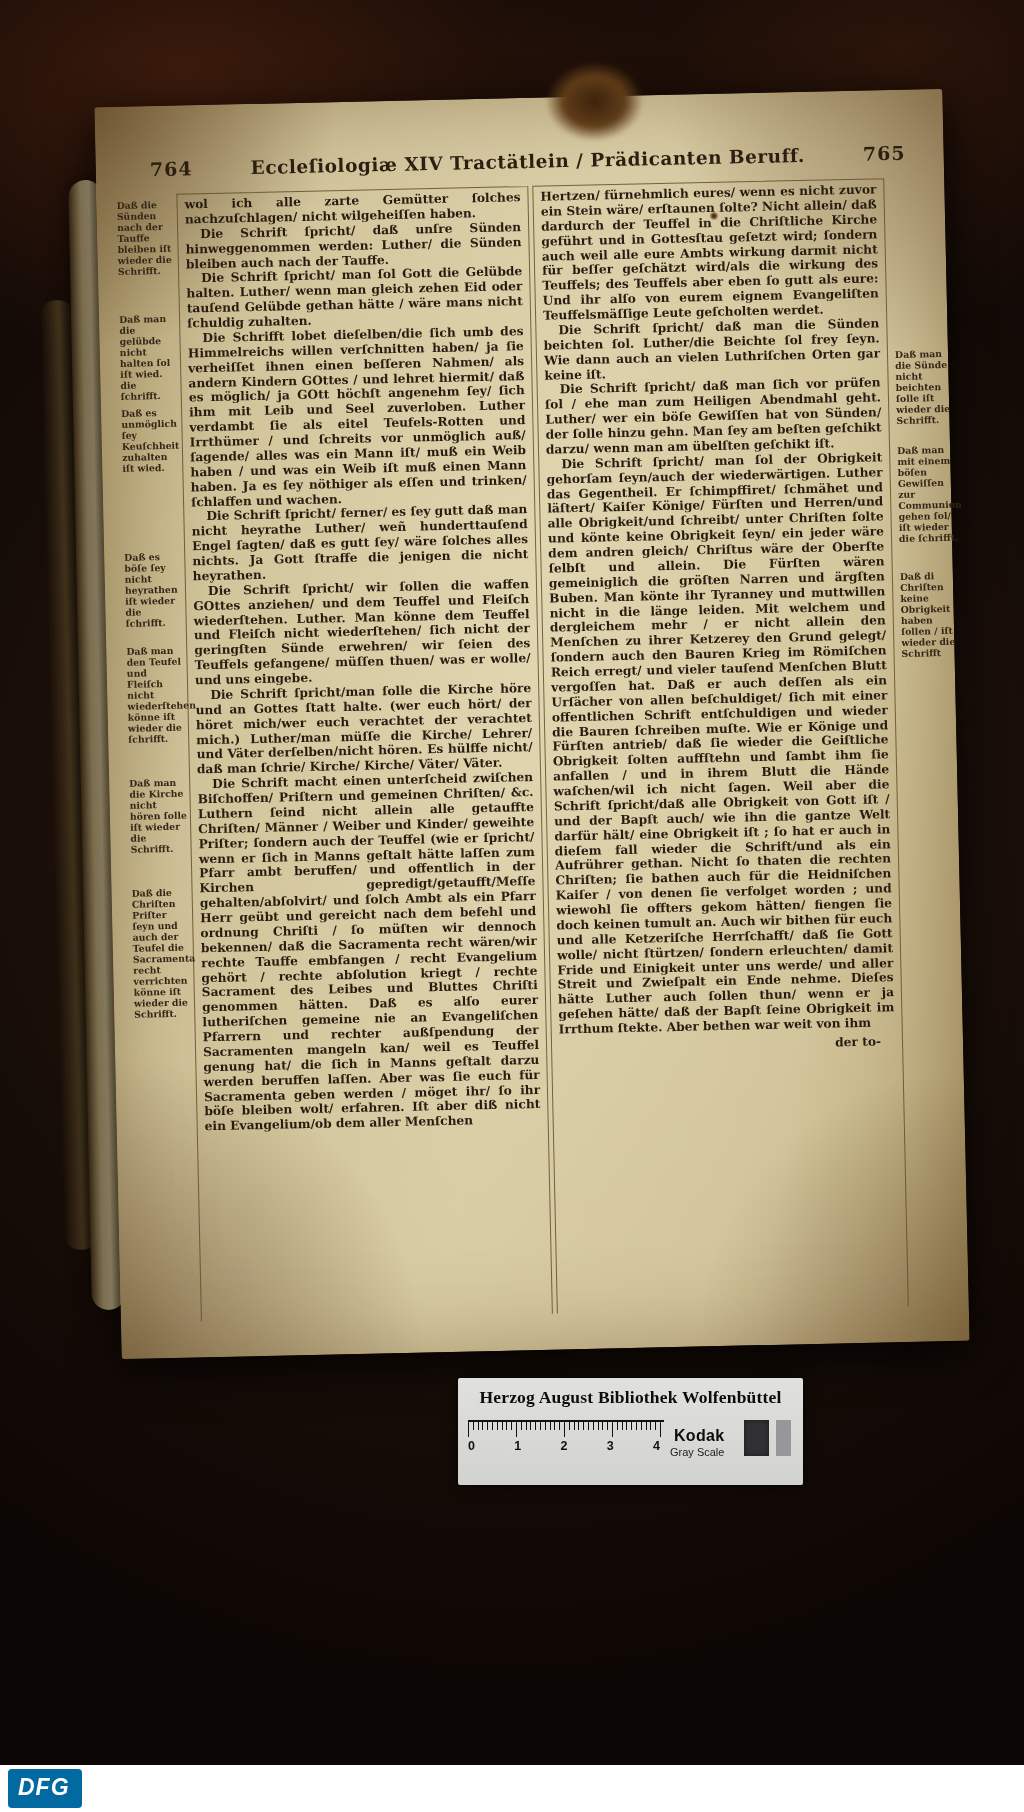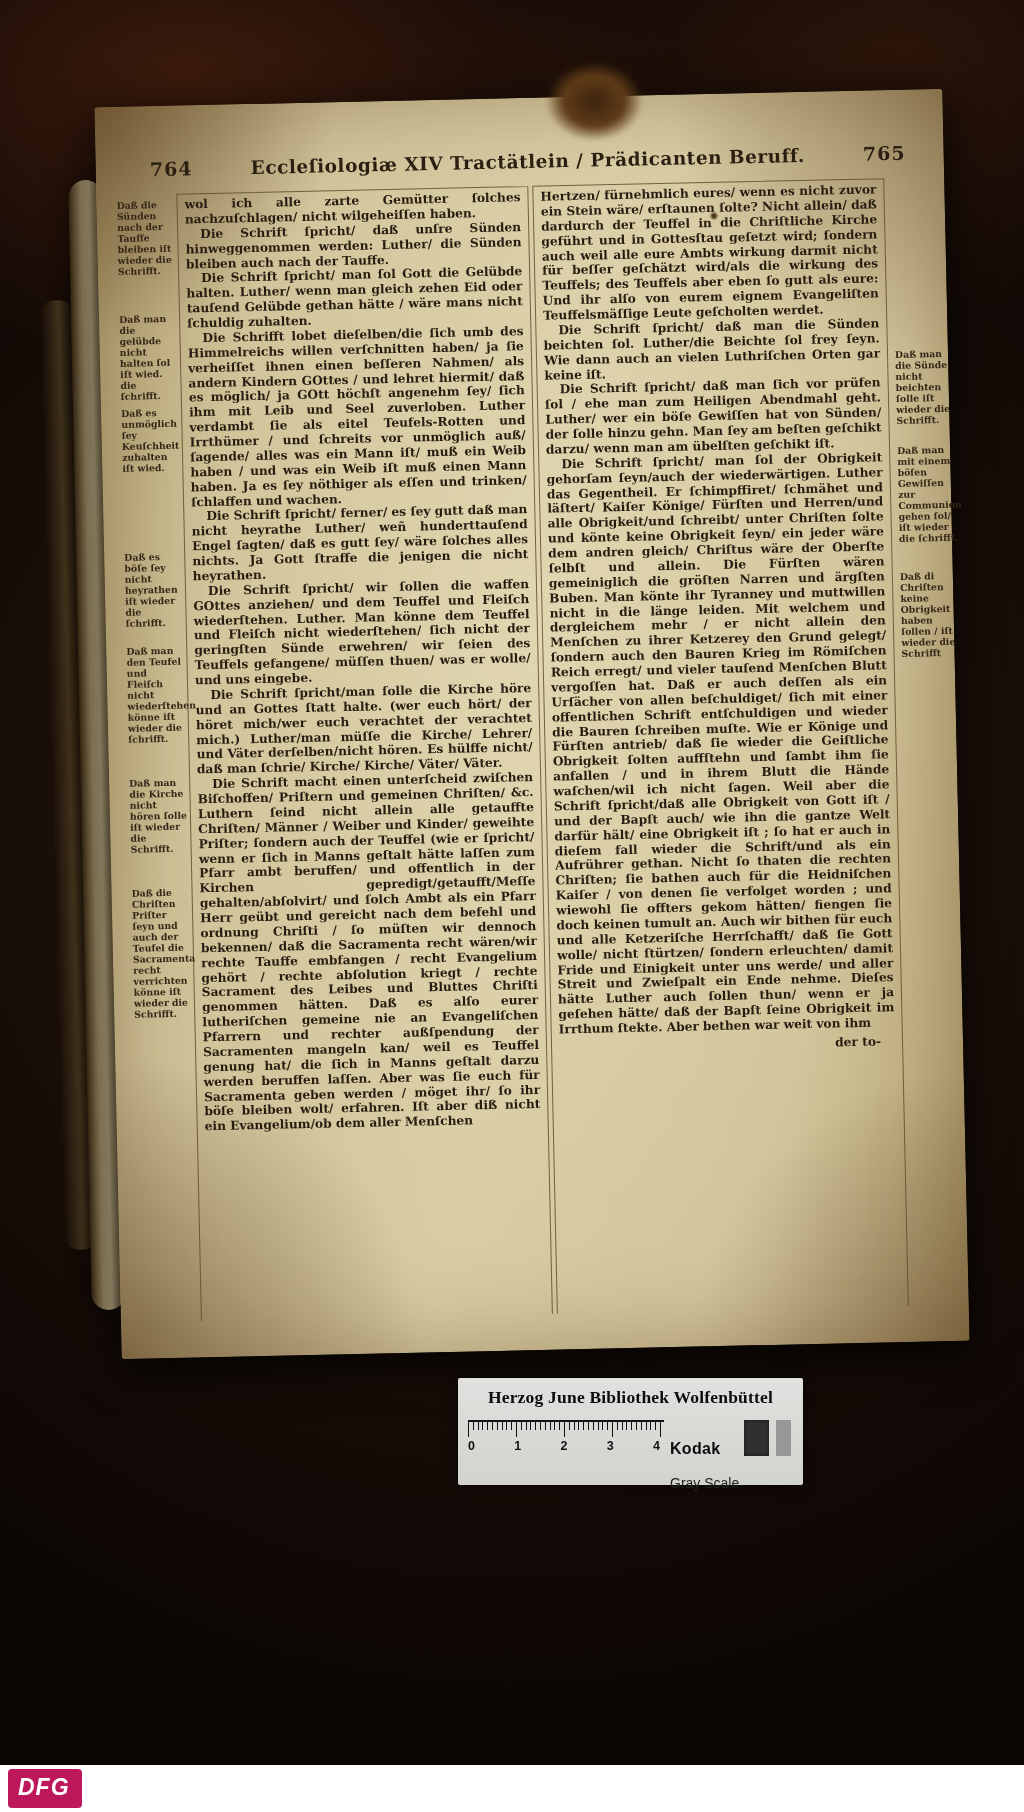--- a/index.html
+++ b/index.html
@@ -93,32 +93,32 @@
       repeating-linear-gradient(90deg, #111 0, #111 1.3px, transparent 1.3px, transparent 48px),
       repeating-linear-gradient(90deg, #111 0, #111 1px, transparent 1px, transparent 4.8px);
     background-size:100% 15px, 100% 8px;
     background-repeat:no-repeat;
   }
   .ruler-numbers{
     display:flex;justify-content:space-between;width:192px;
     font-family:"Liberation Sans", sans-serif;font-weight:700;font-size:12.5px;color:#111;
     margin-top:2px;
   }
-  .kodak-brand{position:absolute;left:212px;top:24px;text-align:left;color:#0c0c0c;}
+  .kodak-brand{position:absolute;left:212px;top:11px;text-align:right;color:#0c0c0c;}
   .kodak-word{font-family:"Liberation Sans", sans-serif;font-weight:700;font-size:16px;letter-spacing:.3px;}
-  .kodak-sub{font-family:"Liberation Sans", sans-serif;font-size:14px;margin-top:17px;color:#222;}
+  .kodak-sub{font-family:"Liberation Sans", sans-serif;font-size:11px;margin-top:1px;color:#222;}
   .patch{position:absolute;top:4px;}
   .patch-dark{right:34px;width:25px;height:36px;background:#303032;box-shadow:inset 0 0 4px rgba(0,0,0,.5);}
   .patch-mid{right:12px;width:15px;height:36px;background:#97979a;}
   .bottom-bar{
     position:absolute;left:0;bottom:0;width:1024px;height:47px;background:#ffffff;
     display:flex;align-items:center;
   }
   .dfg-logo{
-    margin-left:8px;background:#be185d;color:#fff;
+    margin-left:8px;background:#0369a1;color:#fff;
     font-family:"Liberation Sans", sans-serif;font-weight:700;font-style:italic;
     font-size:23px;padding:5px 12px 7px 10px;border-radius:4px;letter-spacing:1px;
   }
   .credit{
     margin-left:14px;font-family:"Liberation Serif", serif;font-size:22.5px;color:#000;
     white-space:nowrap;
   }
 </style>
 </head>
 <body>
@@ -172,21 +172,21 @@
       <aside class="mnotes mnotes-right">
         <p class="note" style="top:172px">Daß man die Sünde nicht beichten ſolle iſt wieder die Schrifft.</p>
         <p class="note" style="top:268px">Daß man mit einem böſen Gewiſſen zur Communion gehen ſol/ iſt wieder die ſchrifft.</p>
         <p class="note" style="top:394px">Daß di Chriſten keine Obrigkeit haben ſollen / iſt wieder die Schrifft</p>
       </aside>
 
     </div>
   </div>
 
   <div class="kodak-card">
-    <div class="kodak-title">Herzog June Bibliothek Wolfenbüttel</div>
+    <div class="kodak-title">Herzog August Bibliothek Wolfenbüttel</div>
     <div class="kodak-row">
       <div class="ruler">
         <div class="ruler-ticks"></div>
         <div class="ruler-numbers">
           <span>0</span>
           <span>1</span>
           <span>2</span>
           <span>3</span>
           <span>4</span>
         </div>

